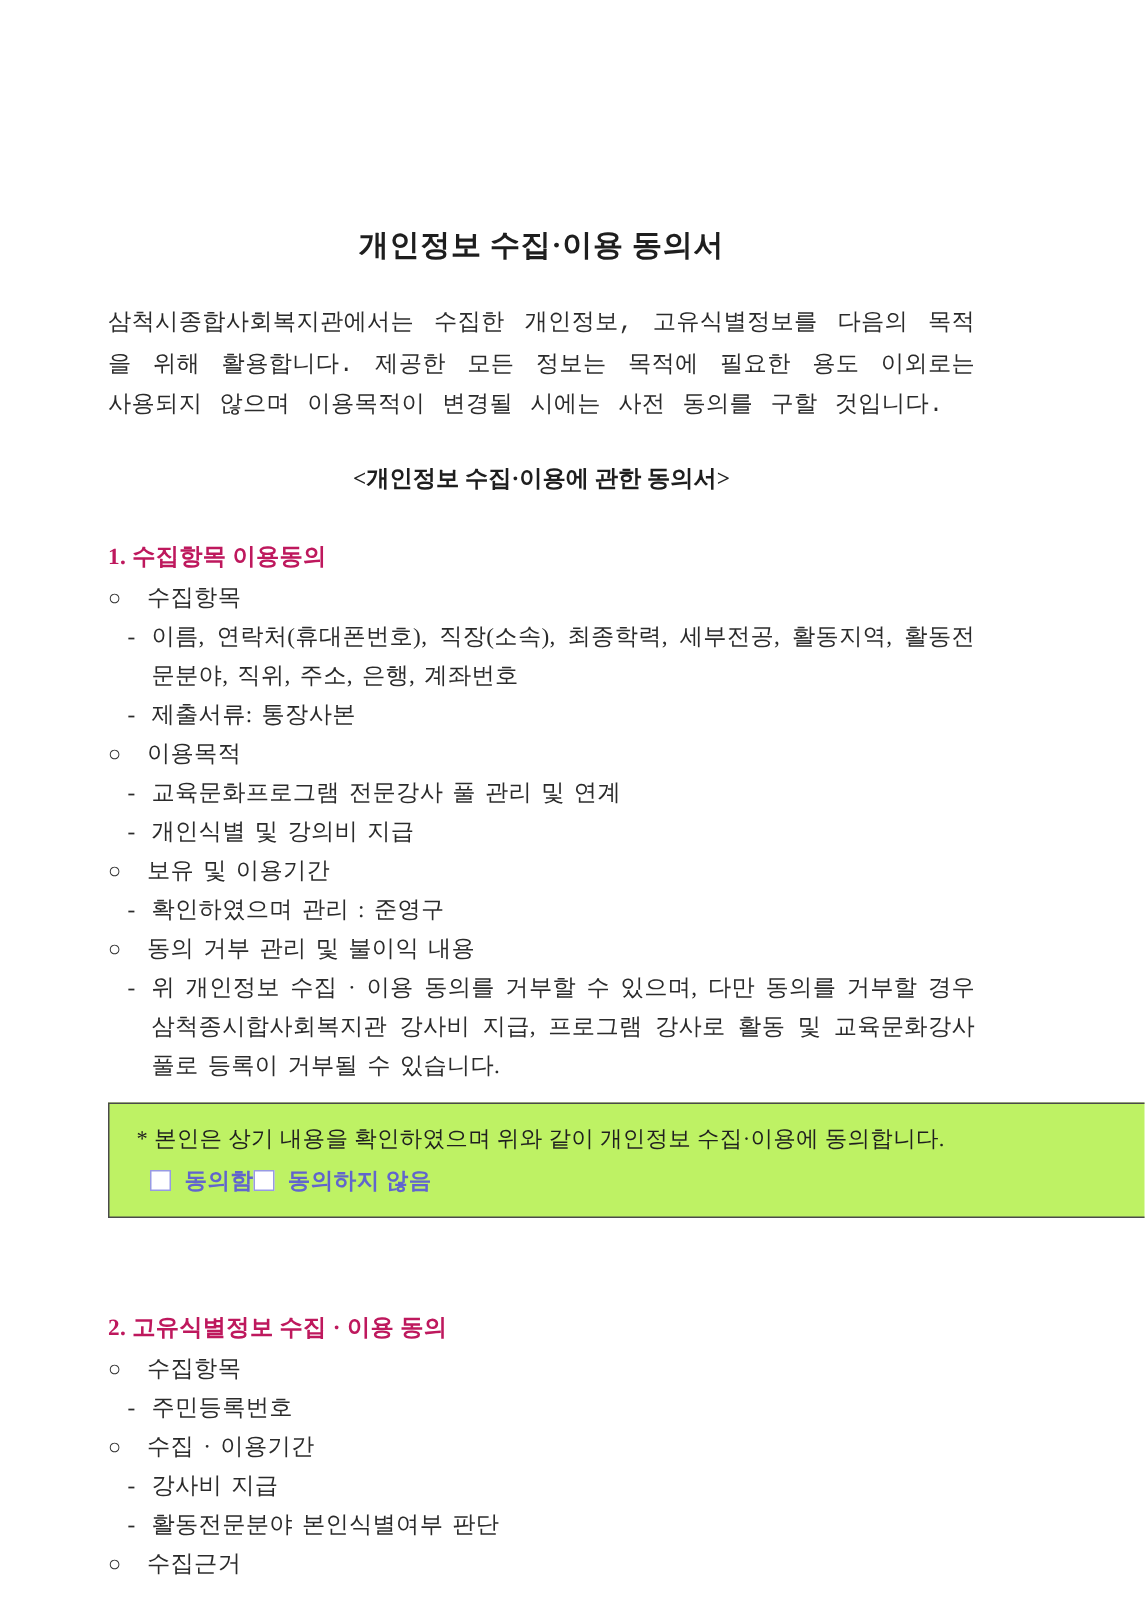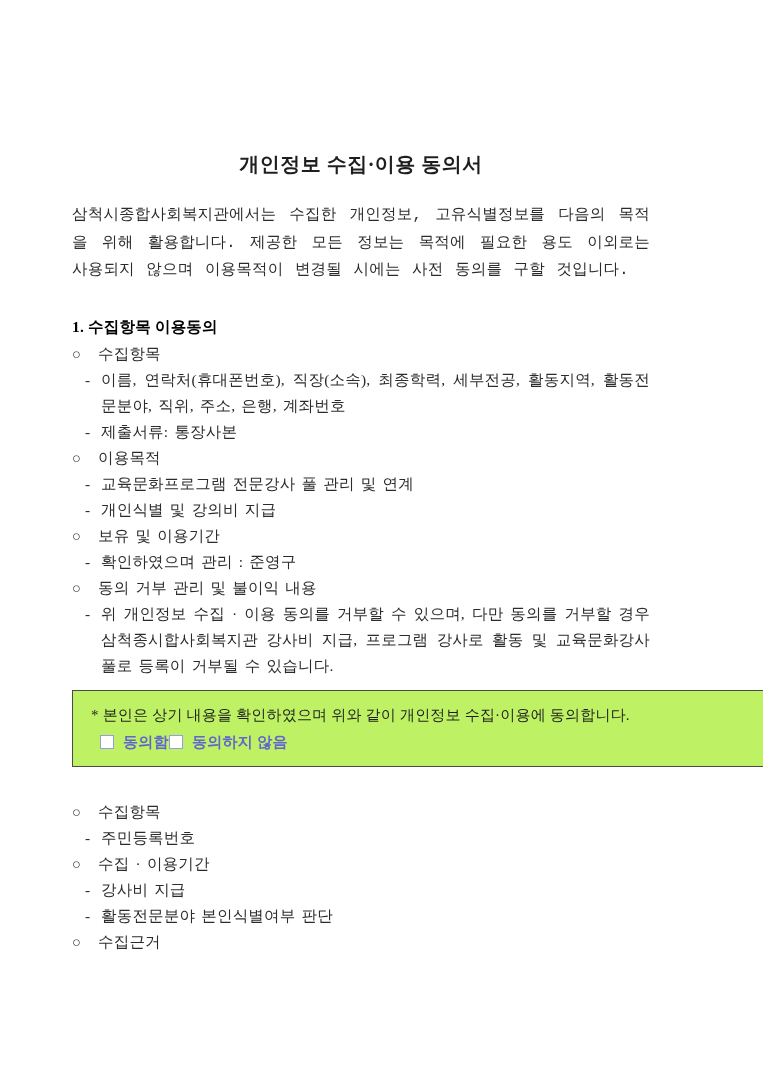--- a/index.html
+++ b/index.html
@@ -47,21 +47,21 @@
     font-size: 15.5px;
     line-height: 21px;
     font-weight: 700;
     color: #1e1e1e;
   }
   .section-heading {
     margin: 30px 0 2px 0;
     font-size: 15.5px;
     line-height: 24px;
     font-weight: 700;
-    color: #000000;
+    color: #be185d;
     letter-spacing: 0.2px;
   }
   .row {
     display: flex;
     align-items: flex-start;
     font-size: 15.5px;
     line-height: 26px;
     color: #2b2b2b;
     letter-spacing: 0.2px;
   }
@@ -128,20 +128,21 @@
 </style>
 </head>
 <body>
 
 <div class="page">
 
   <h1 class="doc-title">개인정보 수집·이용 동의서</h1>
 
   <p class="intro">삼척시종합사회복지관에서는 수집한 개인정보, 고유식별정보를 다음의 목적을 위해 활용합니다. 제공한 모든 정보는 목적에 필요한 용도 이외로는 사용되지 않으며 이용목적이 변경될 시에는 사전 동의를 구할 것입니다.</p>
 
+  <p class="sub-title">&lt;개인정보 수집·이용에 관한 동의서&gt;</p>
 
   <h2 class="section-heading">1. 수집항목 이용동의</h2>
 
   <div class="row circle">
     <span class="bullet">○</span>
     <span class="row-text">수집항목</span>
   </div>
   <div class="row dash">
     <span class="bullet">-</span>
     <span class="row-text">이름, 연락처(휴대폰번호), 직장(소속), 최종학력, 세부전공, 활동지역, 활동전문분야, 직위, 주소, 은행, 계좌번호</span>
@@ -188,20 +189,21 @@
       </span>
       <span class="choice">
         <span class="checkbox"></span>
         <span>동의하지 않음</span>
       </span>
     </div>
   </div>
 
   <div class="spacer-after-box"></div>
 
+  <h2 class="section-heading">2. 고유식별정보 수집 · 이용 동의</h2>
 
   <div class="row circle">
     <span class="bullet">○</span>
     <span class="row-text">수집항목</span>
   </div>
   <div class="row dash">
     <span class="bullet">-</span>
     <span class="row-text">주민등록번호</span>
   </div>
   <div class="row circle">

